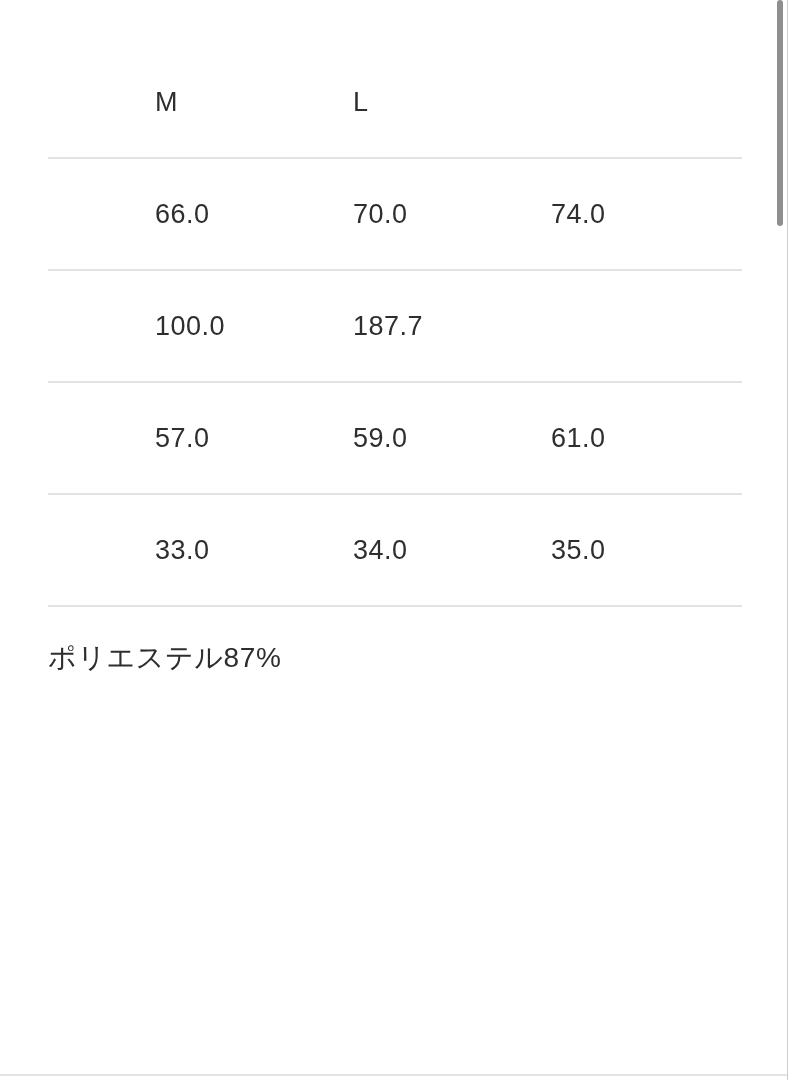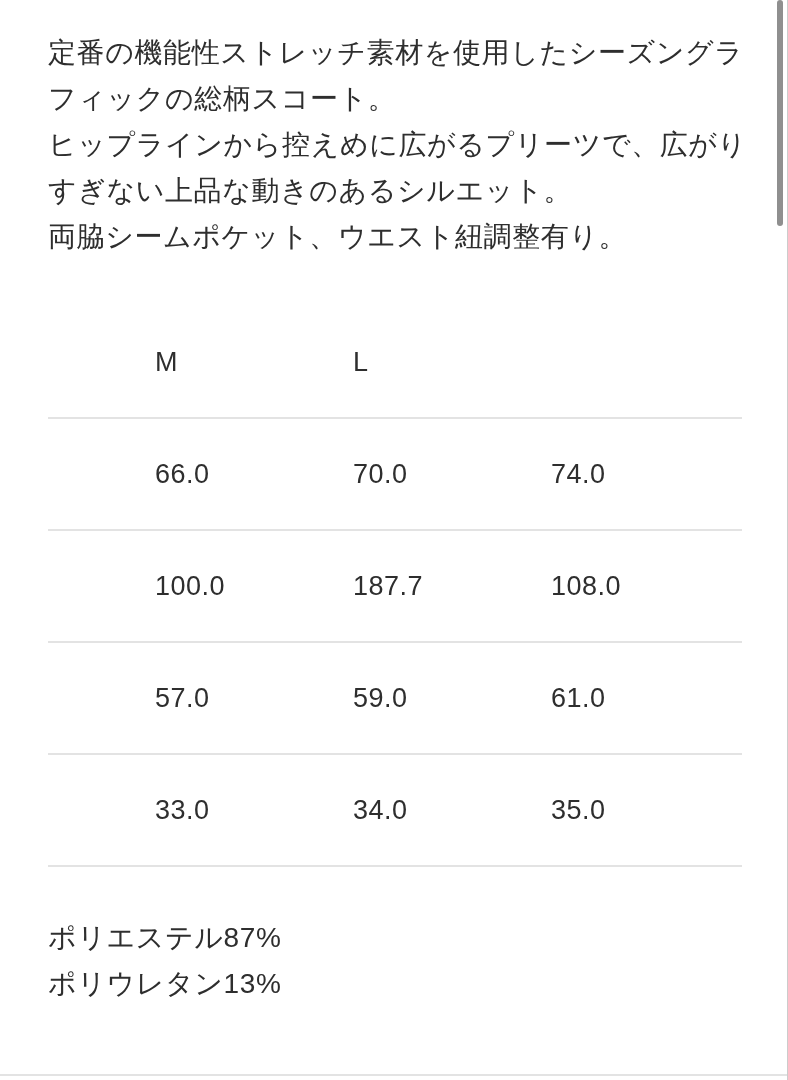--- a/index.html
+++ b/index.html
@@ -51,21 +51,21 @@
     height: 112px;
     align-items: center;
     font-size: 27px;
     letter-spacing: 0.5px;
   }
   .t-cell {
     text-align: left;
   }
   
   .materials {
-    margin-top: 48px;
+    margin-top: 28px;
     font-size: 28px;
     line-height: 46px;
     letter-spacing: 0.6px;
   }
   .mat-line {
     white-space: nowrap;
   }
   
   .bottom-divider {
     position: absolute;
@@ -91,61 +91,52 @@
     width: 1px;
     height: 100%;
     background: #cccccc;
   }
 </style>
 </head>
 <body>
 
 <div class="content">
 
-  <div class="description">
-    <div class="desc-line">定番の機能性ストレッチ素材を使用したシーズングラ</div>
-    <div class="desc-line">フィックの総柄スコート。</div>
-    <div class="desc-line">ヒップラインから控えめに広がるプリーツで、広がり</div>
-    <div class="desc-line">すぎない上品な動きのあるシルエット。</div>
-    <div class="desc-line">両脇シームポケット、ウエスト紐調整有り。</div>
-  </div>
 
   <div class="size-table">
     <div class="t-row t-header">
       <div class="t-cell">M</div>
       <div class="t-cell">L</div>
     </div>
 
     <div class="t-row t-data">
       <div class="t-cell">66.0</div>
       <div class="t-cell">70.0</div>
       <div class="t-cell">74.0</div>
     </div>
 
     <div class="t-row t-data">
       <div class="t-cell">100.0</div>
       <div class="t-cell">187.7</div>
-      <div class="t-cell">108.0</div>
     </div>
 
     <div class="t-row t-data">
       <div class="t-cell">57.0</div>
       <div class="t-cell">59.0</div>
       <div class="t-cell">61.0</div>
     </div>
 
     <div class="t-row t-data">
       <div class="t-cell">33.0</div>
       <div class="t-cell">34.0</div>
       <div class="t-cell">35.0</div>
     </div>
   </div>
 
   <div class="materials">
     <div class="mat-line">ポリエステル87%</div>
-    <div class="mat-line">ポリウレタン13%</div>
   </div>
 
 </div>
 
 <div class="bottom-divider"></div>
 <div class="scrollbar-thumb"></div>
 <div class="right-edge"></div>
 
 </body></html>

